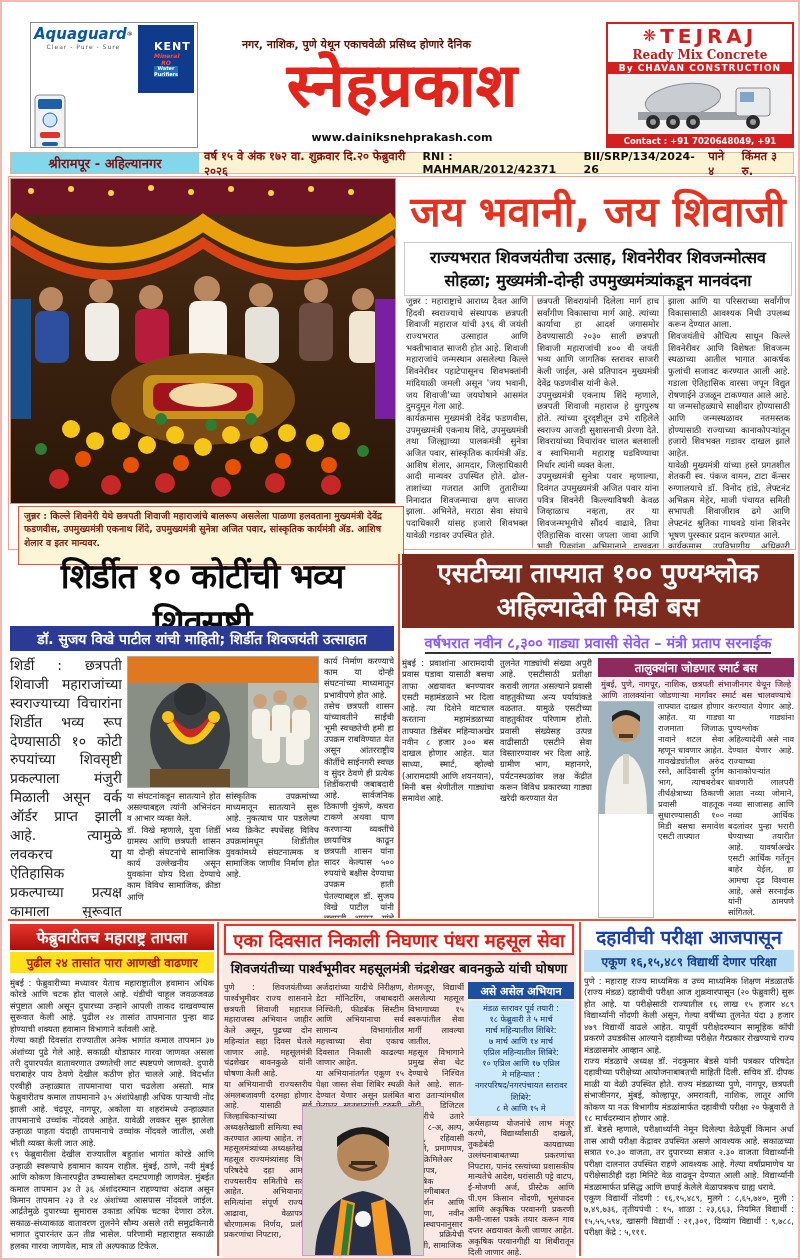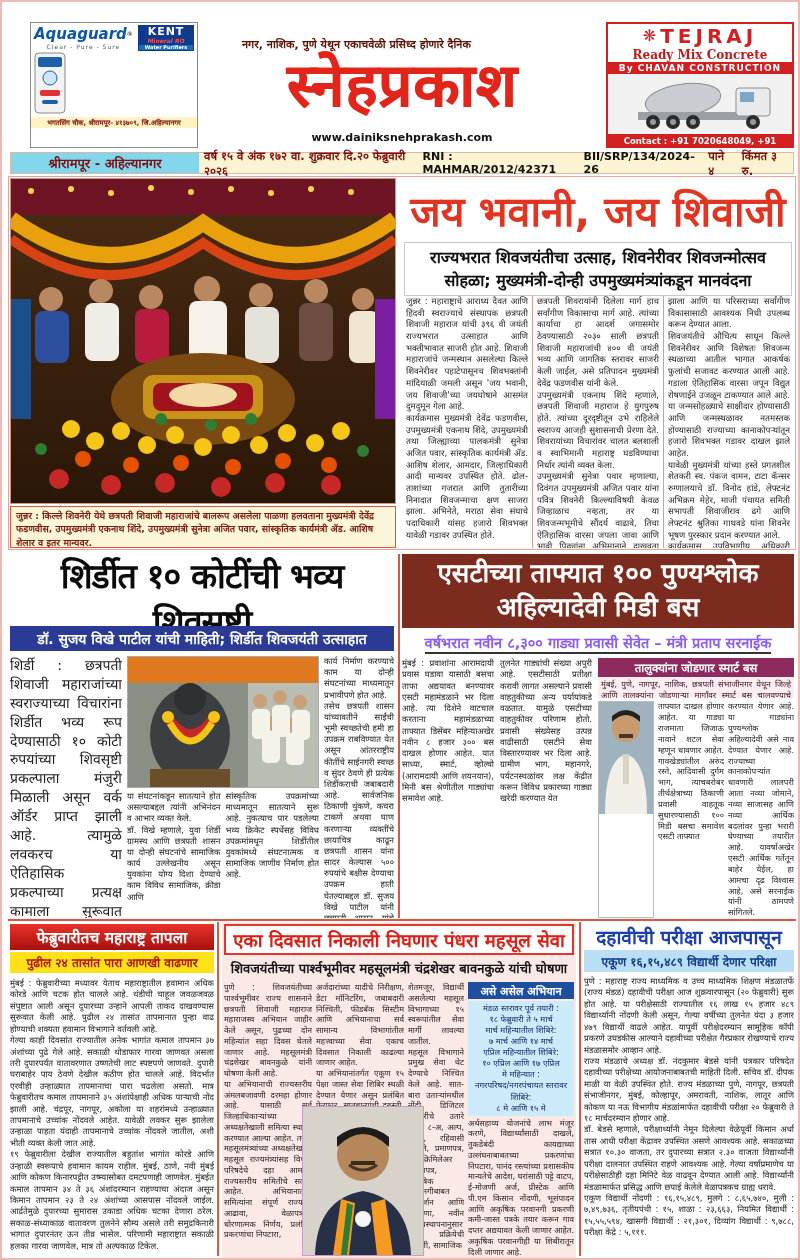--- a/index.html
+++ b/index.html
@@ -6,21 +6,21 @@
   html,body{width:800px;height:1260px}
   body{position:relative;background:#fff;font-family:"DejaVu Sans",sans-serif;overflow:hidden;border:2px solid #f0b9b2}
   .abs{position:absolute}
   .just{text-align:justify;white-space:pre-line;overflow:hidden;color:#1d1d1d}
   .ctr{text-align:center}
   
   .ad-left{left:28px;top:20px;width:168px;height:126px;border:1px solid #8a8a8a;background:#fff;font-size:7px;overflow:hidden}
   .aq-row{display:flex;justify-content:space-between;align-items:flex-start;padding:2px 3px 0 3px}
   .aq-brand{color:#0a57a3;font-weight:bold;font-size:15px;font-style:italic}
   .aq-tag{color:#555;font-size:6px;text-align:center;letter-spacing:1px}
-  .kent-box{background:#103a8c;color:#fff;font-weight:bold;text-align:center;width:56px;line-height:1.1;padding:1px}
+  .kent-box{background:#103a8c;color:#fff;font-weight:bold;text-align:center;width:56px;line-height:1.1;padding:16px}
   .kent-big{font-size:11px;letter-spacing:1px}
   .kent-ro{color:#ff4d4d;font-style:italic;font-size:6px}
   .kent-wp{font-size:5px;background:#1b6fb8}
   .aq-mid{display:flex;padding:1px 2px}
   .aq-device{flex:0 0 34px}
   .aq-right{flex:1;text-align:center}
   .swastik{display:inline-block;background:#ffe714;color:#c4007a;font-weight:bold;font-size:13px;padding:0 3px;border-radius:3px}
   .entp{color:#7c1010;font-weight:bold;font-size:10px}
   .sell{color:#7c1010;font-weight:bold;font-size:9px;border-top:1px solid #999;border-bottom:1px solid #999;margin:1px 4px}
   .prop{font-weight:bold;font-size:7.5px;color:#111;border-bottom:1px solid #999;margin:0 2px}
@@ -37,21 +37,21 @@
   .tj-l3{background:#d21f1f;color:#fff;font-weight:bold;font-size:9px;letter-spacing:1px;padding:1px 0}
   .tj-truck{height:60px;background:#f4f4f4}
   .tj-contact{background:#d21f1f;color:#fff;font-weight:bold;font-size:8.5px;padding:2px 0}
   .dateline{left:8px;top:150px;width:784px;height:22px;background:#fcf3d3;border:1px solid #d9b9a0;display:flex;align-items:center;font-weight:bold}
   .loc-chip{background:#82d7ec;color:#7c1010;height:100%;display:flex;align-items:center;justify-content:center;width:188px;font-size:13px;flex:0 0 auto}
   .dl-seg{color:#7c1010;font-size:11.5px;padding:0 5px}
   .dl-code{color:#111;font-size:11px;padding:0 4px}
   
   .lead-wrap{left:6px;top:174px;width:788px;height:374px;border:1px solid #f0a197}
   .lead-photo{left:8px;top:176px;width:386px;height:326px;border:1px solid #c98}
-  .lead-caption{left:8px;top:504px;width:386px;height:42px;background:#fdf5d7;border:1px solid #e05540;color:#7a1f12;font-weight:bold;font-size:9.3px;line-height:1.45;padding:2px 5px;overflow:hidden}
+  .lead-caption{left:16px;top:504px;width:386px;height:59px;background:#fdf5d7;border:1px solid #e05540;color:#7a1f12;font-weight:bold;font-size:9.3px;line-height:1.45;padding:2px 5px;overflow:hidden}
   .lead-headline{left:398px;top:180px;width:396px;color:#e23420;font-weight:bold;font-size:41px;text-align:center;letter-spacing:0}
   .lead-sub{left:402px;top:240px;width:388px;border:1px solid #c9c9c9;padding:3px 6px;font-weight:bold;font-size:16px;line-height:1.45;text-align:center;color:#101010}
   .lead-body{left:400px;top:294px;width:392px;height:252px;display:flex}
   .lead-col{flex:1;font-size:8.6px;line-height:1.36;padding:0 4px}
   .lead-col + .lead-col{border-left:1px solid #dd9a90}
   
   .vline1{left:396px;top:552px;width:2px;height:364px;background:#e05540}
   .sh-head{left:8px;top:550px;width:384px;color:#0b0b0b;font-weight:bold;font-size:34px;text-align:center;letter-spacing:-1px}
   .sh-sub{left:8px;top:624px;width:384px;height:25px;background:#2a3a95;color:#fff;font-weight:bold;font-size:14px;display:flex;align-items:center;justify-content:center}
   .sh-body{left:8px;top:654px;width:384px;height:262px;display:flex;gap:5px}

